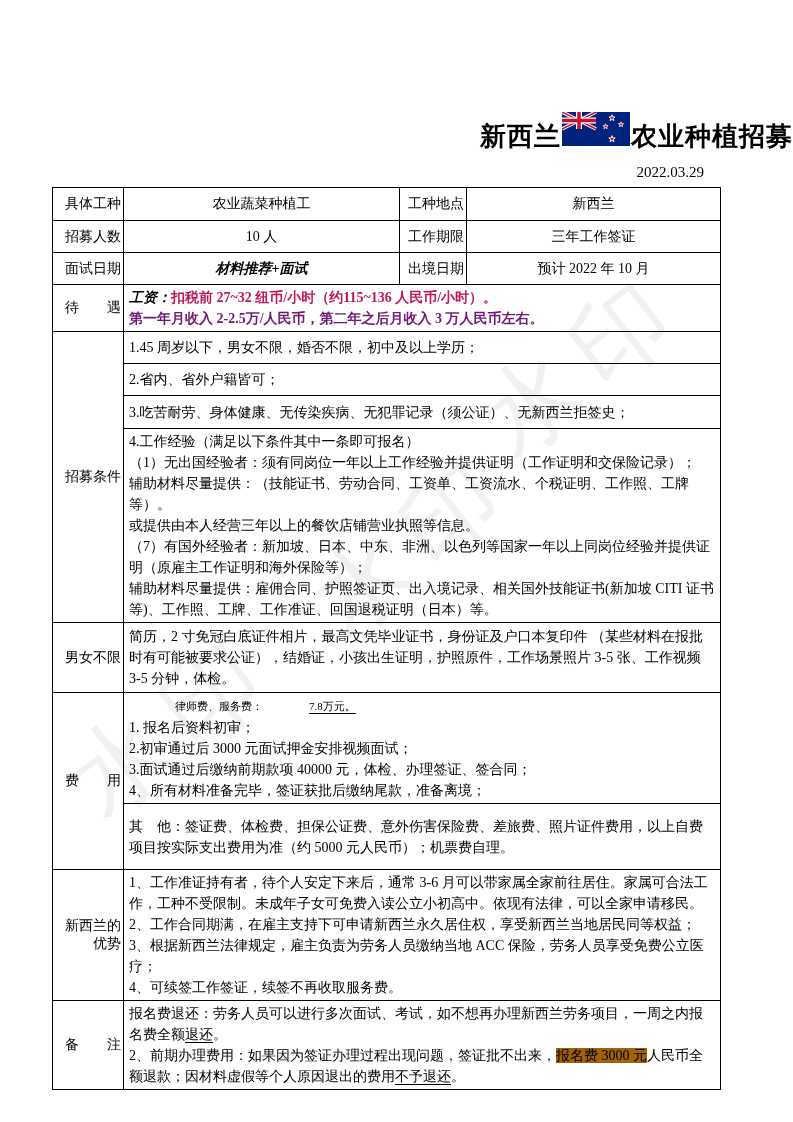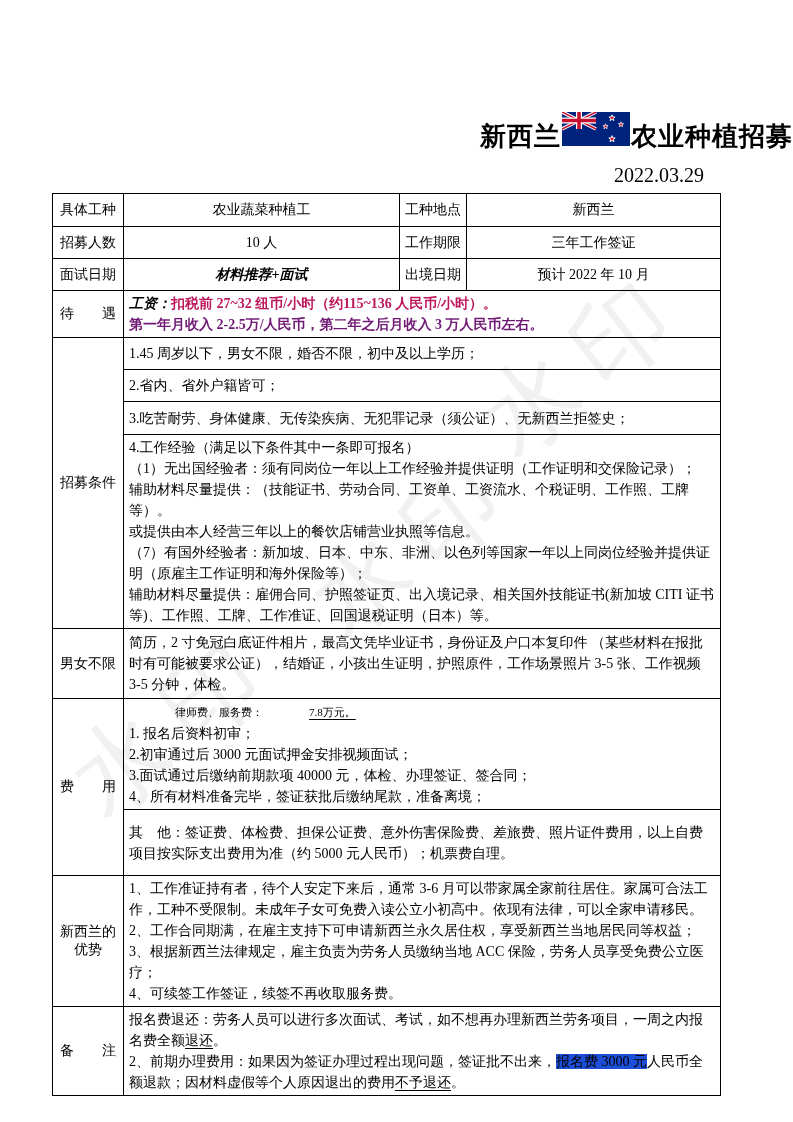--- a/index.html
+++ b/index.html
@@ -10,39 +10,39 @@
     color:#000; position:relative; overflow:hidden;
   }
   .page { position:relative; padding-top:112px; width:793px; }
   .title {
     text-align:right; font-size:26px; font-weight:bold;
     letter-spacing:1px; height:48px; line-height:44px;
   }
   .title .flag-wrap { display:inline-block; vertical-align:middle; margin:0 1px 6px 1px; }
   .doc-date {
     width:668px; margin:4px 0 6px 52px;
-    text-align:right; padding-right:16px; font-size:20px;
+    text-align:right; padding-right:16px; font-size:15px;
   }
   table.main {
     margin-left:52px; width:668px;
     border-collapse:collapse; table-layout:fixed;
   }
   table.main td {
     border:1.4px solid #000; vertical-align:middle;
     font-size:14px;
   }
-  .lbl { text-align:center; font-size:15px; padding:2px;font-family:Liberation Mono, monospace; }
+  .lbl { text-align:right; font-size:15px; padding:2px;font-family:Liberation Mono, monospace; }
   .val { text-align:center; font-size:15px; padding:2px; }
   .txt { text-align:left; padding:2px 5px; line-height:21px; }
   .pre { white-space:pre-line; }
   .b  { font-weight:bold;font-style:italic; }
   .blue { color:#be185d; font-weight:bold; }
   .red  { color:#701a75; font-weight:bold; }
   .u  { text-decoration:underline; text-underline-offset:3px; }
-  .hl { background:#1d4ed8; }
+  .hl { background:#a16207; }
   .feetitle { font-size:11px; font-weight:normal;margin-left:46px; }
   .watermark {
     position:absolute; font-size:96px; color:#000; opacity:0.05;
     transform:rotate(-38deg); pointer-events:none; z-index:5;
     letter-spacing:18px; white-space:nowrap;
     font-family:"Liberation Serif","DejaVu Serif",serif;
   }
   .wm1 { left:300px; top:480px; }
   .wm2 { left:60px;  top:660px; }
   .wm3 { left:470px; top:300px; }

